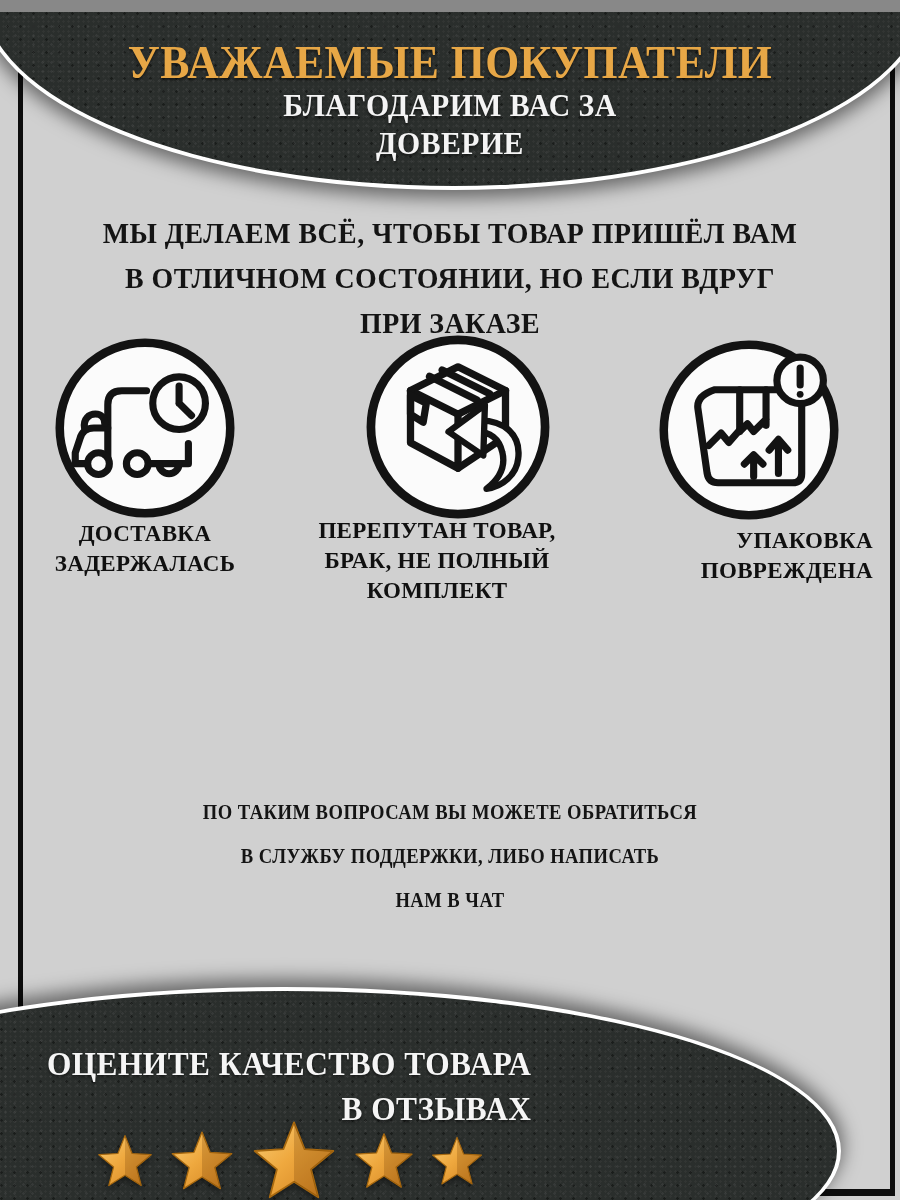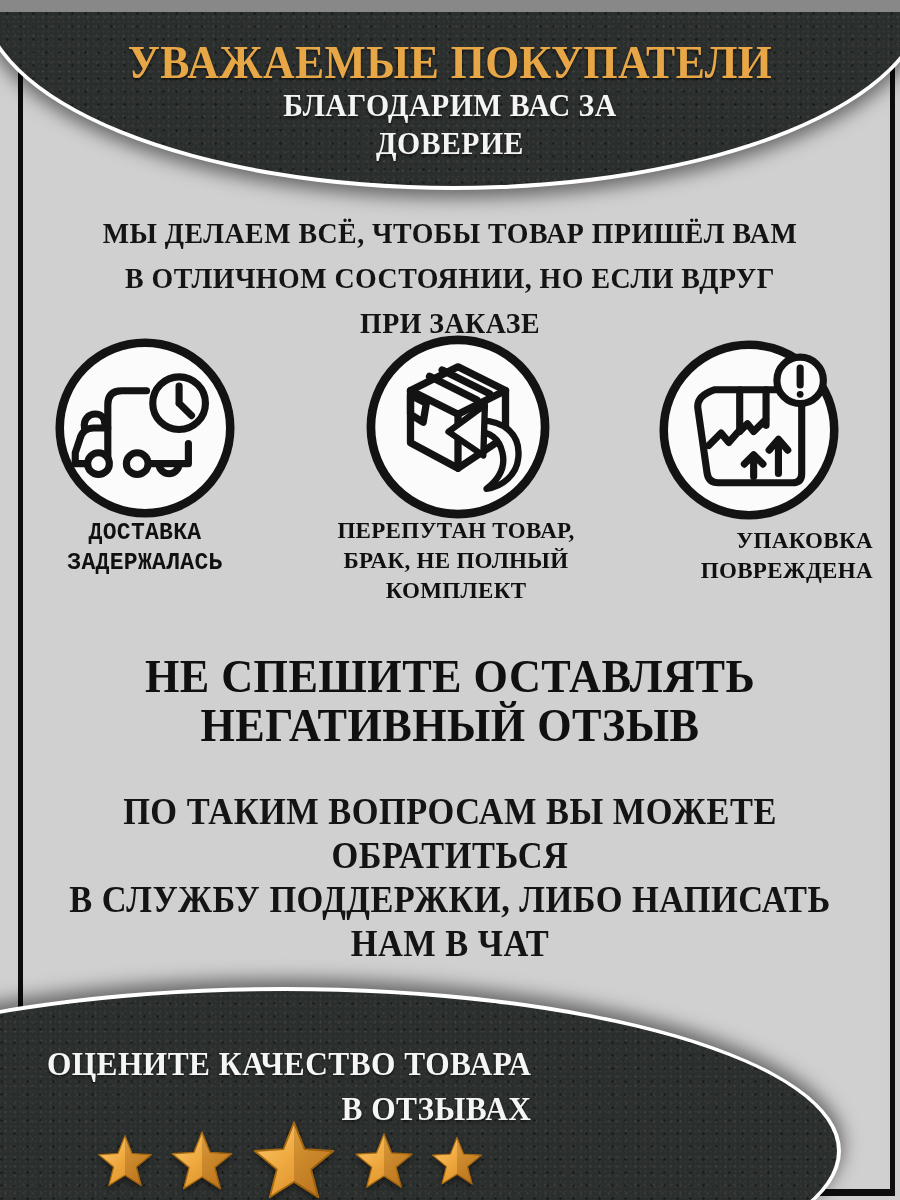--- a/index.html
+++ b/index.html
@@ -30,33 +30,33 @@
 
   .txt{position:absolute;left:0;width:900px;text-align:center;z-index:3;letter-spacing:.5px;}
   .gold-title{top:24px;font-size:46px;color:#e7a746;transform:scaleX(.95);text-shadow:0 2px 3px rgba(0,0,0,.55);}
   .sub1{top:76px;font-size:31px;color:#f4f4f4;transform:scaleX(.96);text-shadow:0 2px 3px rgba(0,0,0,.55);}
   .sub2{top:114px;font-size:31px;color:#f4f4f4;transform:scaleX(.96);text-shadow:0 2px 3px rgba(0,0,0,.55);}
 
   .intro{top:198px;font-size:30px;line-height:45px;color:#141414;}
   .intro div{transform:scaleX(.93);}
   .headline{top:640px;font-size:47px;line-height:49px;color:#101010;}
   .headline div{transform:scaleX(.94);}
-  .support{top:778px;font-size:37px;line-height:44px;color:#141414;}
+  .support{top:778px;font-size:20px;line-height:44px;color:#141414;}
   .support div{transform:scaleX(.93);}
 
   .icon-wrap{position:absolute;z-index:3;}
   svg.icon .ln{fill:none;stroke:#131313;stroke-width:4.6;stroke-linecap:round;stroke-linejoin:round;}
   svg.icon .ring{fill:#fbfbfb;stroke:#131313;stroke-width:5.5;}
   svg.icon .wfill{fill:#fbfbfb;stroke:#131313;stroke-width:4.6;stroke-linecap:round;stroke-linejoin:round;}
   svg.icon .afill{fill:#fbfbfb;stroke:#131313;stroke-width:4;stroke-linejoin:round;}
 
   .label{position:absolute;z-index:3;text-align:center;font-size:24px;line-height:30px;color:#101010;letter-spacing:.3px;}
   .label div{transform:scaleX(.96);}
-  .label.l1{left:20px;top:506px;width:250px;font-family:Liberation Mono, monospace;}
-  .label.l2{left:318px;top:503px;width:276px;}
+  .label.l1{left:20px;top:506px;width:250px;}
+  .label.l2{left:299px;top:503px;width:276px;}
   .label.l3{left:622px;top:513px;width:256px;text-align:right;}
 
   .footer-txt{position:absolute;left:0;top:1030px;width:545px;text-align:right;z-index:3;
     font-size:33px;line-height:45px;color:#f5f5f5;letter-spacing:.5px;text-shadow:0 2px 3px rgba(0,0,0,.5);}
   .footer-txt div{transform:scaleX(.95);}
 
   .stars{position:absolute;left:50px;top:1100px;width:480px;height:100px;z-index:3;
     display:flex;justify-content:center;align-items:center;gap:13px;}
   .stars svg{display:block;filter:drop-shadow(0 3px 3px rgba(0,0,0,.45));}
   .defs-holder{position:absolute;width:0;height:0;overflow:hidden;}
@@ -138,24 +138,20 @@
   <div class="label l2">
     <div>ПЕРЕПУТАН ТОВАР,</div>
     <div>БРАК, НЕ ПОЛНЫЙ</div>
     <div>КОМПЛЕКТ</div>
   </div>
   <div class="label l3">
     <div>УПАКОВКА</div>
     <div>ПОВРЕЖДЕНА</div>
   </div>
 
-  <div class="txt headline">
-    <div>НЕ СПЕШИТЕ ОСТАВЛЯТЬ</div>
-    <div>НЕГАТИВНЫЙ ОТЗЫВ</div>
-  </div>
 
   <div class="txt support">
     <div>ПО ТАКИМ ВОПРОСАМ ВЫ МОЖЕТЕ ОБРАТИТЬСЯ</div>
     <div>В СЛУЖБУ ПОДДЕРЖКИ, ЛИБО НАПИСАТЬ</div>
     <div>НАМ В ЧАТ</div>
   </div>
 
   <div class="footer-txt">
     <div>ОЦЕНИТЕ КАЧЕСТВО ТОВАРА</div>
     <div>В ОТЗЫВАХ</div>

